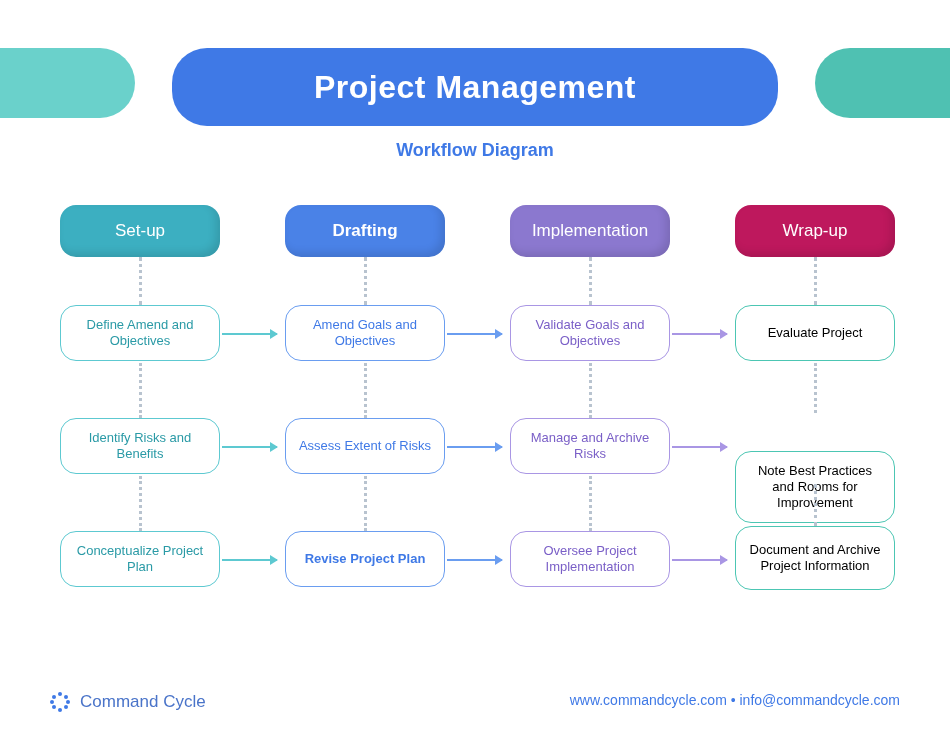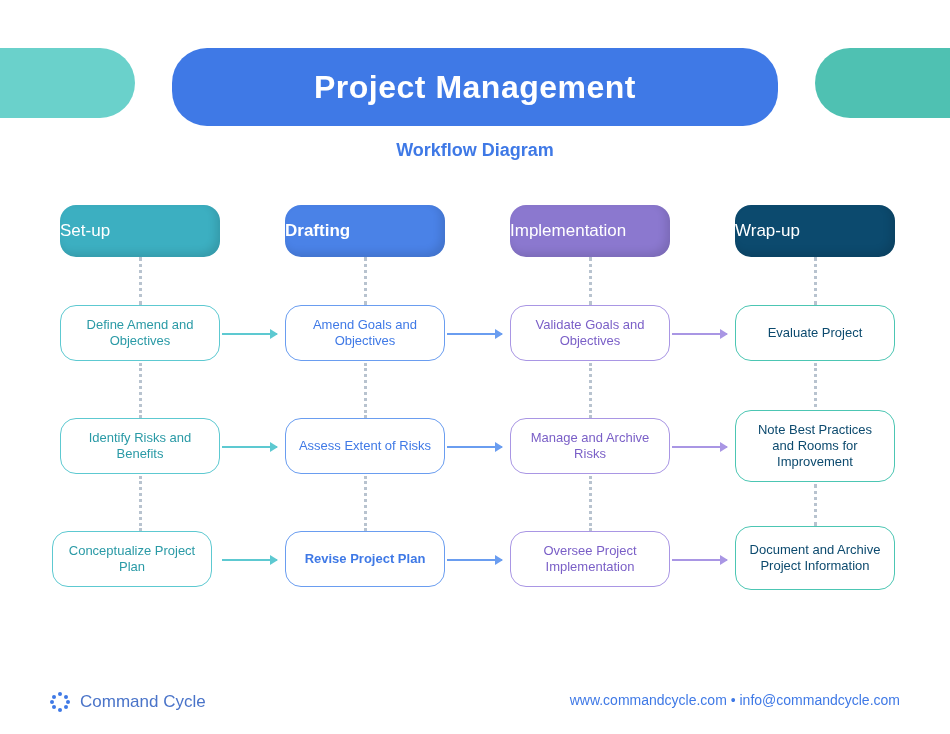--- a/index.html
+++ b/index.html
@@ -13,45 +13,45 @@
   .pill-center{ position: absolute; left: 172px; top: 0; width: 606px; height: 78px; background: #3f79e6; border-radius: 35px;
                 display:flex; align-items:center; justify-content:center; }
   .main-title { color:#fff; font-size:32px; font-weight:700; letter-spacing:.5px; }
 
   .subtitle { position:absolute; top:140px; left:0; width:950px; text-align:center;
               color:#3f79e6; font-size:18px; font-weight:700; }
 
   
   .stage-head {
     position:absolute; width:160px; height:52px; border-radius:16px;
-    display:flex; align-items:center; justify-content:flex-start;
+    display:flex; align-items:center; justify-content:center;
     color:#fff; font-size:17px; font-weight:500;
     box-shadow: inset -4px -4px 8px rgba(0,0,0,.12);
   }
 
   
   .step {
     position:absolute; width:160px; min-height:56px; padding:10px 12px;
     border-radius:16px; background:#fff; border:1.5px solid;
     display:flex; align-items:center; justify-content:center; text-align:center;
     font-size:13px; line-height:1.25; font-weight:500;
   }
-  .step.h72 { min-height:72px; }
+  .step.h72 { min-height:72px;margin-top:41px; }
   .step.h64 { min-height:64px; }
 
   
   .teal-bg   { background:#3cafc1; }
   .blue-bg   { background:#4a82e7; }
   .purple-bg { background:#8b78cf; }
-  .green-bg  { background:#0c4a6e; }
+  .green-bg  { background:#be185d; }
 
   .teal-b   { border-color:#5dc9d1; color:#2a9aa6; }
   .blue-b   { border-color:#6a9df0; color:#3f79e6; }
   .purple-b { border-color:#a996e4; color:#7a5fc7; }
-  .green-b  { border-color:#4cc6b3; color:#0c4a6e; }
+  .green-b  { border-color:#4cc6b3; color:#000000; }
 
   
   .harrow {
     position:absolute; height:2px;
   }
   .harrow::after{
     content:""; position:absolute; right:-1px; top:-4px;
     border-left:8px solid; border-top:5px solid transparent; border-bottom:5px solid transparent;
   }
   .ha-teal   { background:#5dc9d1; } .ha-teal::after   { border-left-color:#5dc9d1; }
@@ -135,21 +135,21 @@
     </div>
   <div class="step green-b h72" style="left:735px; top:410px;">
       <span>Note Best Practices and Rooms for Improvement</span>
     </div>
 
   <div class="vdot" style="left:139px; top:476px; height:55px;"></div>
   <div class="vdot" style="left:364px; top:476px; height:55px;"></div>
   <div class="vdot" style="left:589px; top:476px; height:55px;"></div>
   <div class="vdot" style="left:814px; top:484px; height:42px;"></div>
 
-  <div class="step teal-b" style="left:52px;  top:531px;">
+  <div class="step teal-b" style="left:60px;  top:531px;">
       <span>Conceptualize Project Plan</span>
     </div>
   <div class="step blue-b" style="left:285px; top:531px;font-weight:bold;">
       <span>Revise Project Plan</span>
     </div>
   <div class="step purple-b" style="left:510px; top:531px;">
       <span>Oversee Project Implementation</span>
     </div>
   <div class="step green-b h64" style="left:735px; top:526px;">
       <span>Document and Archive Project Information</span>

